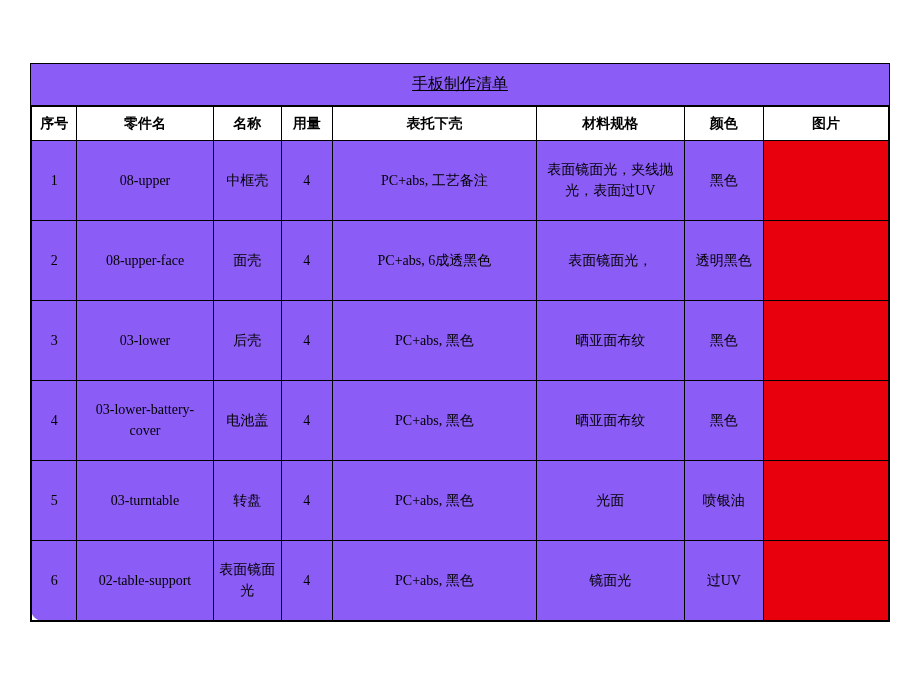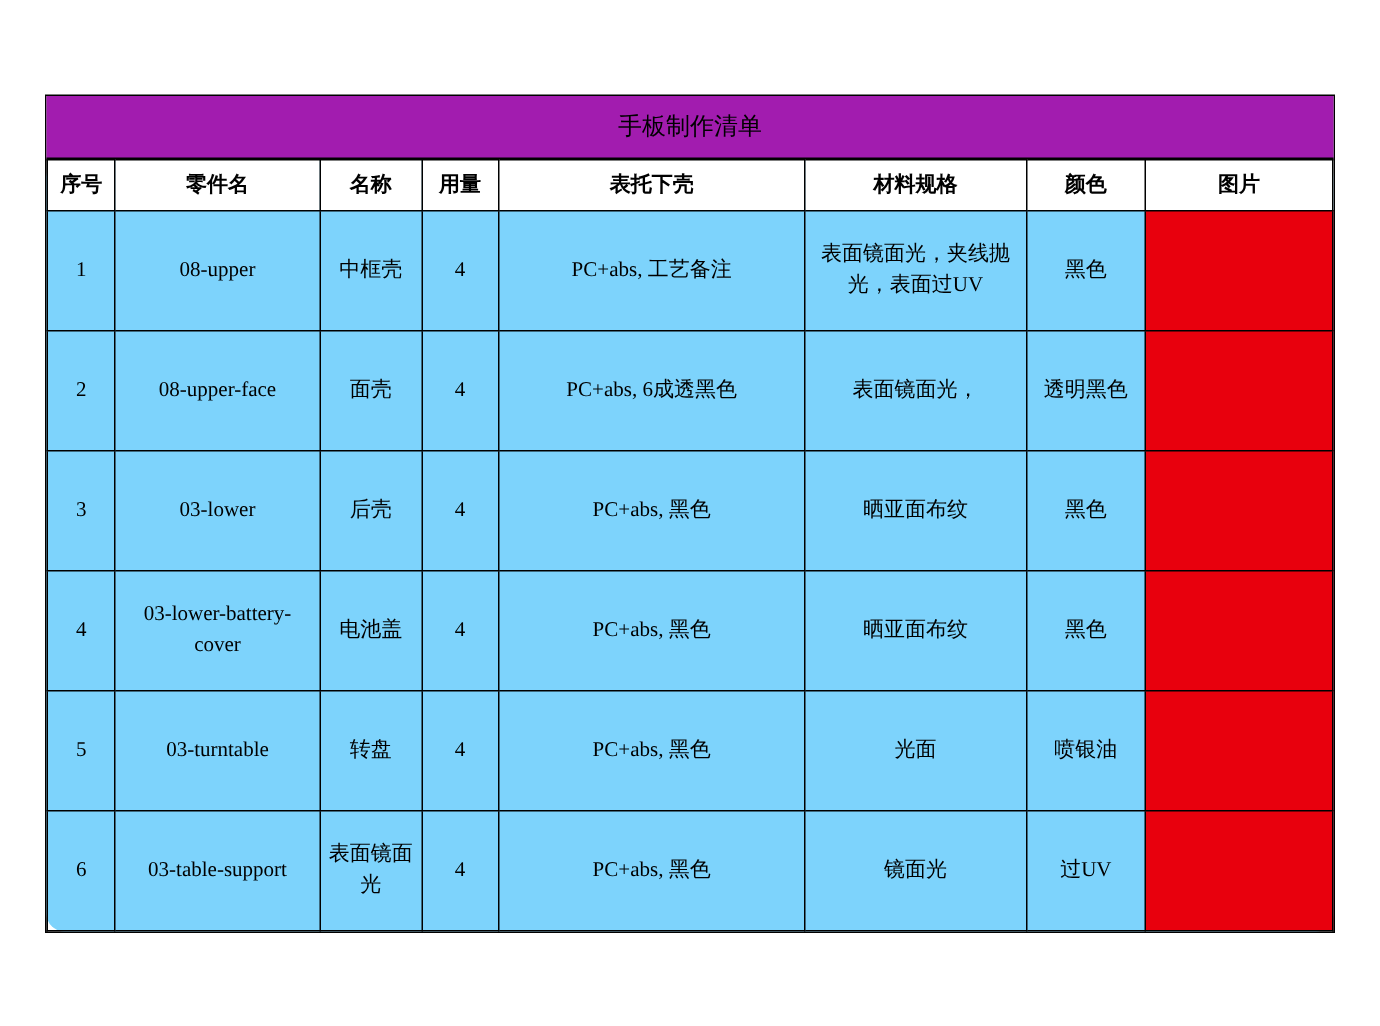--- a/index.html
+++ b/index.html
@@ -31,27 +31,28 @@
     .table-wrapper {
       border: 1.5px solid #000;
       width: 860px;
     }
 
     .table-title {
       text-align: center;
       padding: 10px;
       font-size: 16px;
       border-bottom: 1.5px solid #000;
-      background: #a21caf;
+      background: #8b5cf6;
+      text-decoration: underline;
     }
 
     table {
       width: 100%;
       border-collapse: collapse;
-      background: #7dd3fc;
+      background: #8b5cf6;
       border-radius: 12px;
     }
 
     th, td {
       border: 1px solid #000;
       text-align: center;
       vertical-align: middle;
       padding: 6px 4px;
       line-height: 1.5;
     }
@@ -150,21 +151,21 @@
             <td>03-turntable</td>
             <td>转盘</td>
             <td>4</td>
             <td>PC+abs, 黑色</td>
             <td>光面</td>
             <td>喷银油</td>
             <td class="red-bg" style="height: 80px;"></td>
           </tr>
           <tr>
             <td>6</td>
-            <td>03-table-support</td>
+            <td>02-table-support</td>
             <td>表面镜面光</td>
             <td>4</td>
             <td>PC+abs, 黑色</td>
             <td>镜面光</td>
             <td>过UV</td>
             <td class="red-bg" style="height: 80px;"></td>
           </tr>
         </tbody>
     </table>
   </div>

